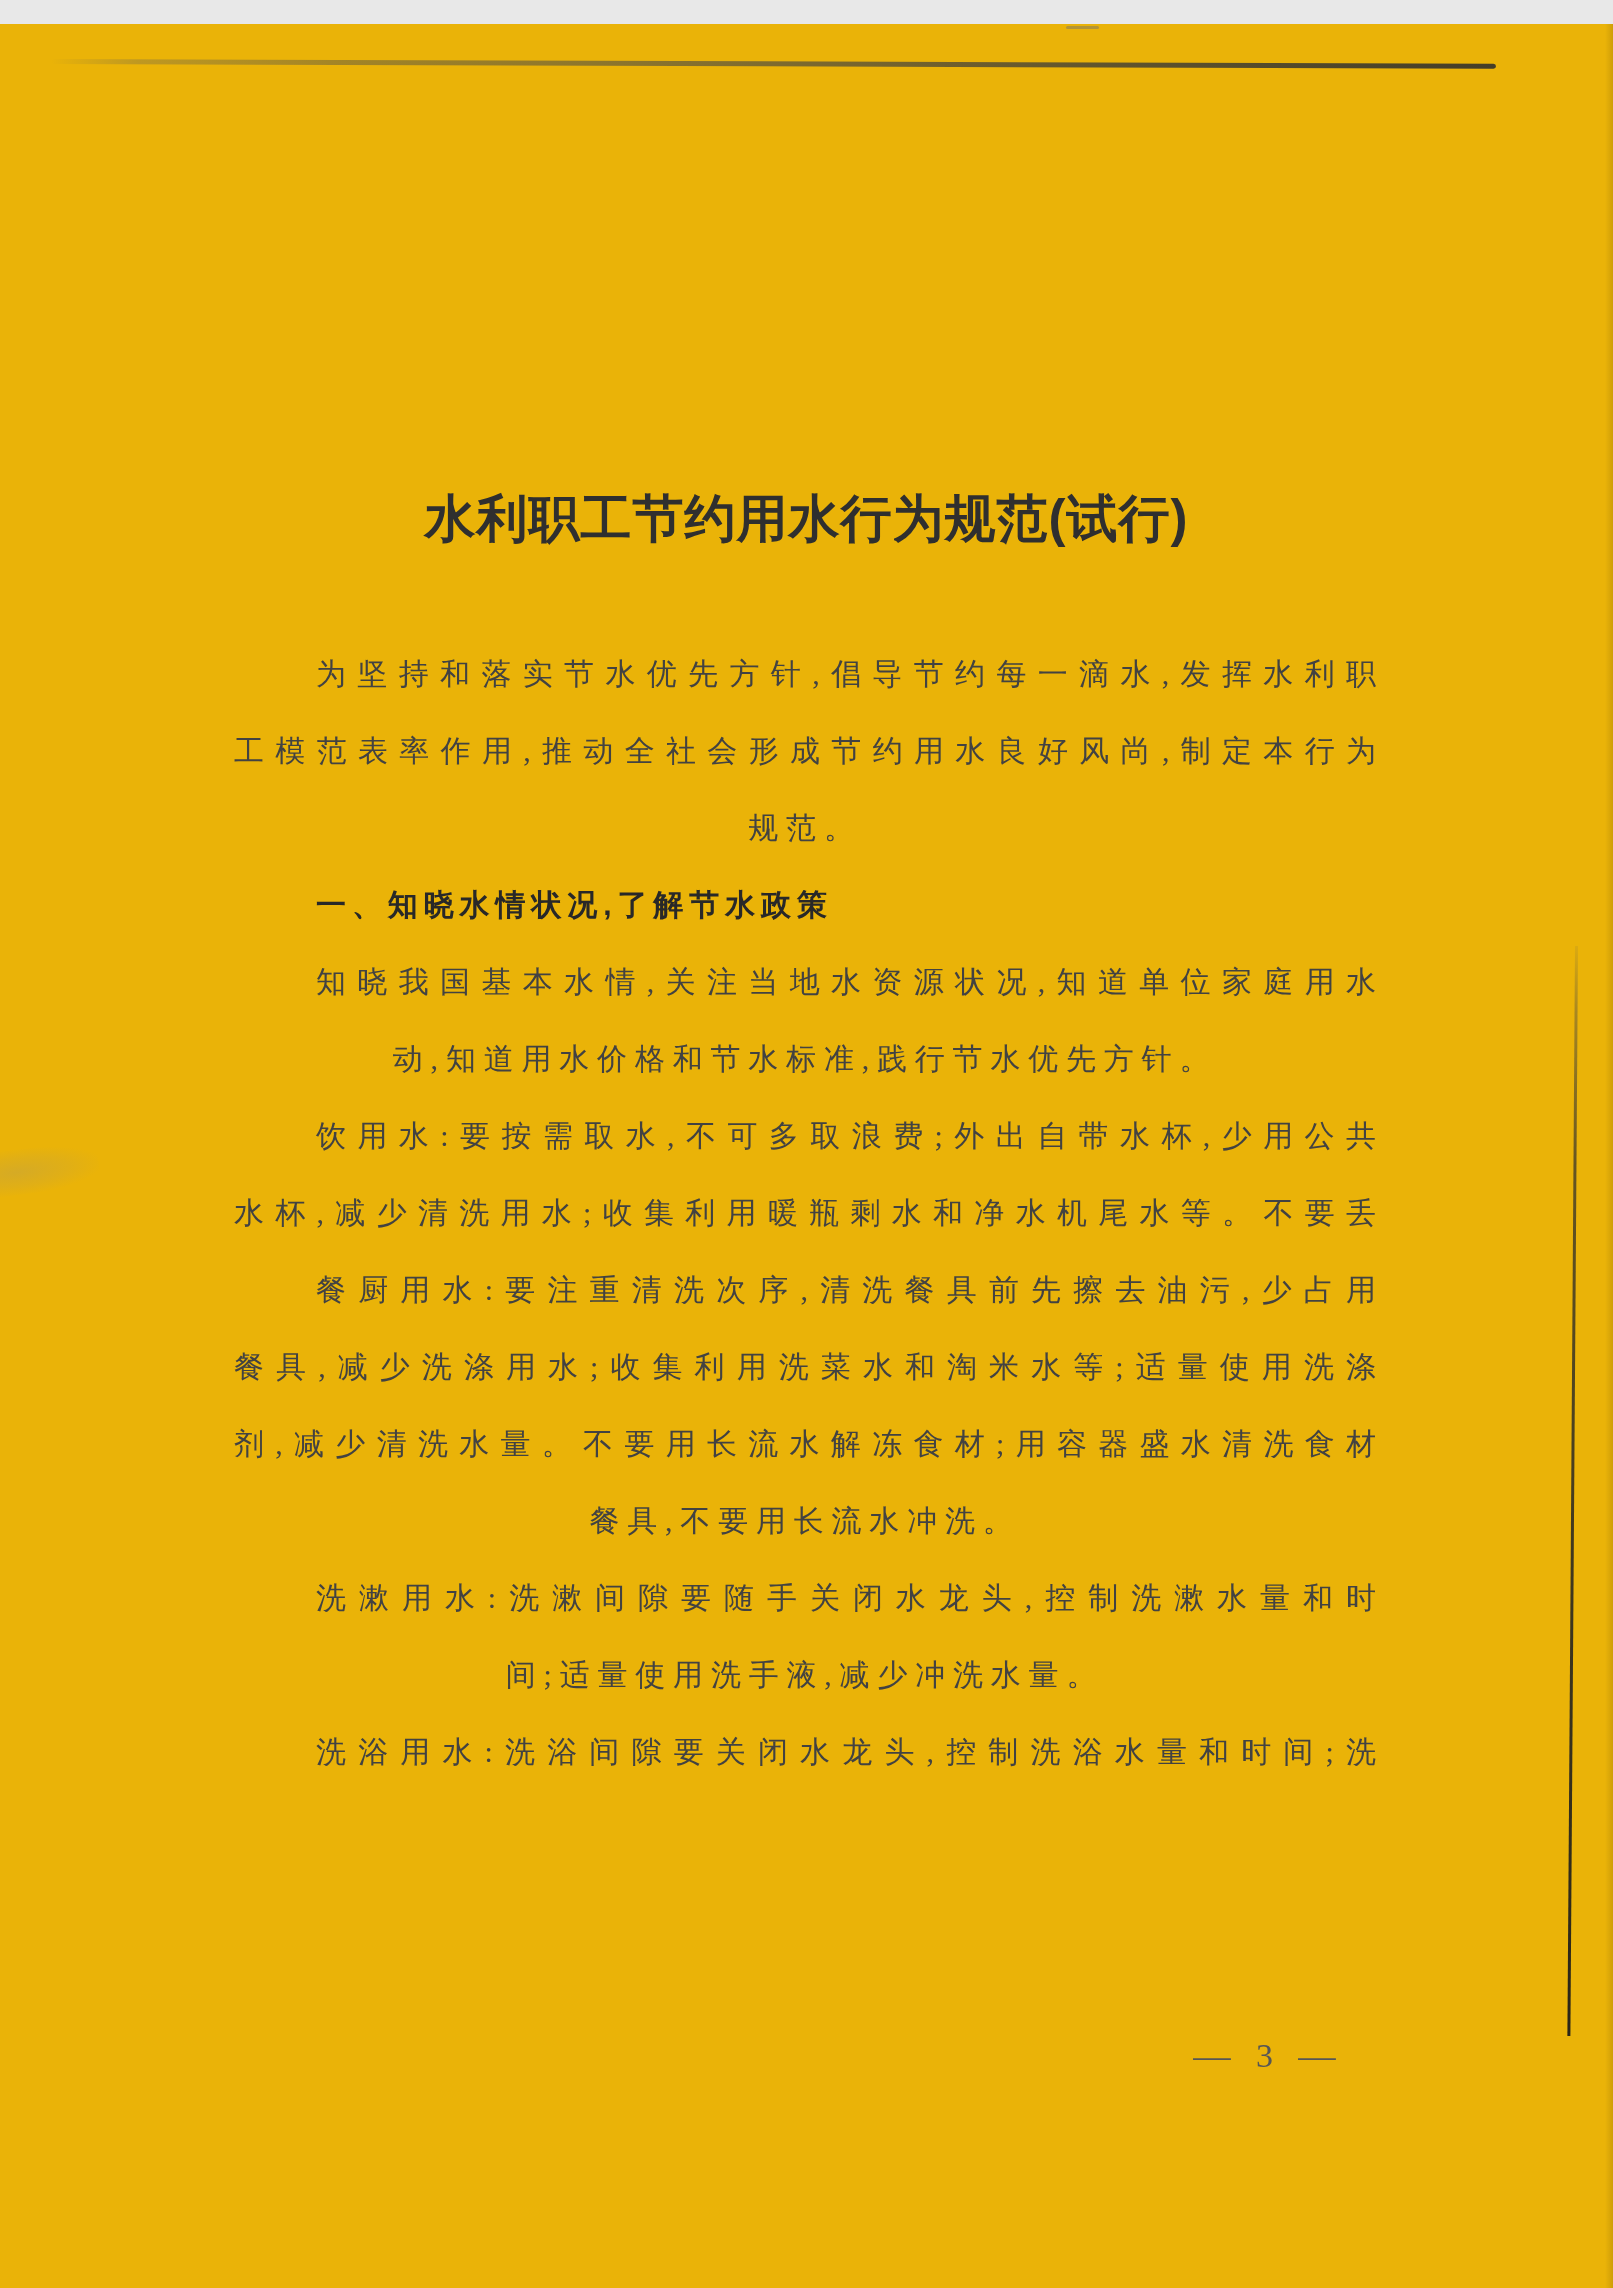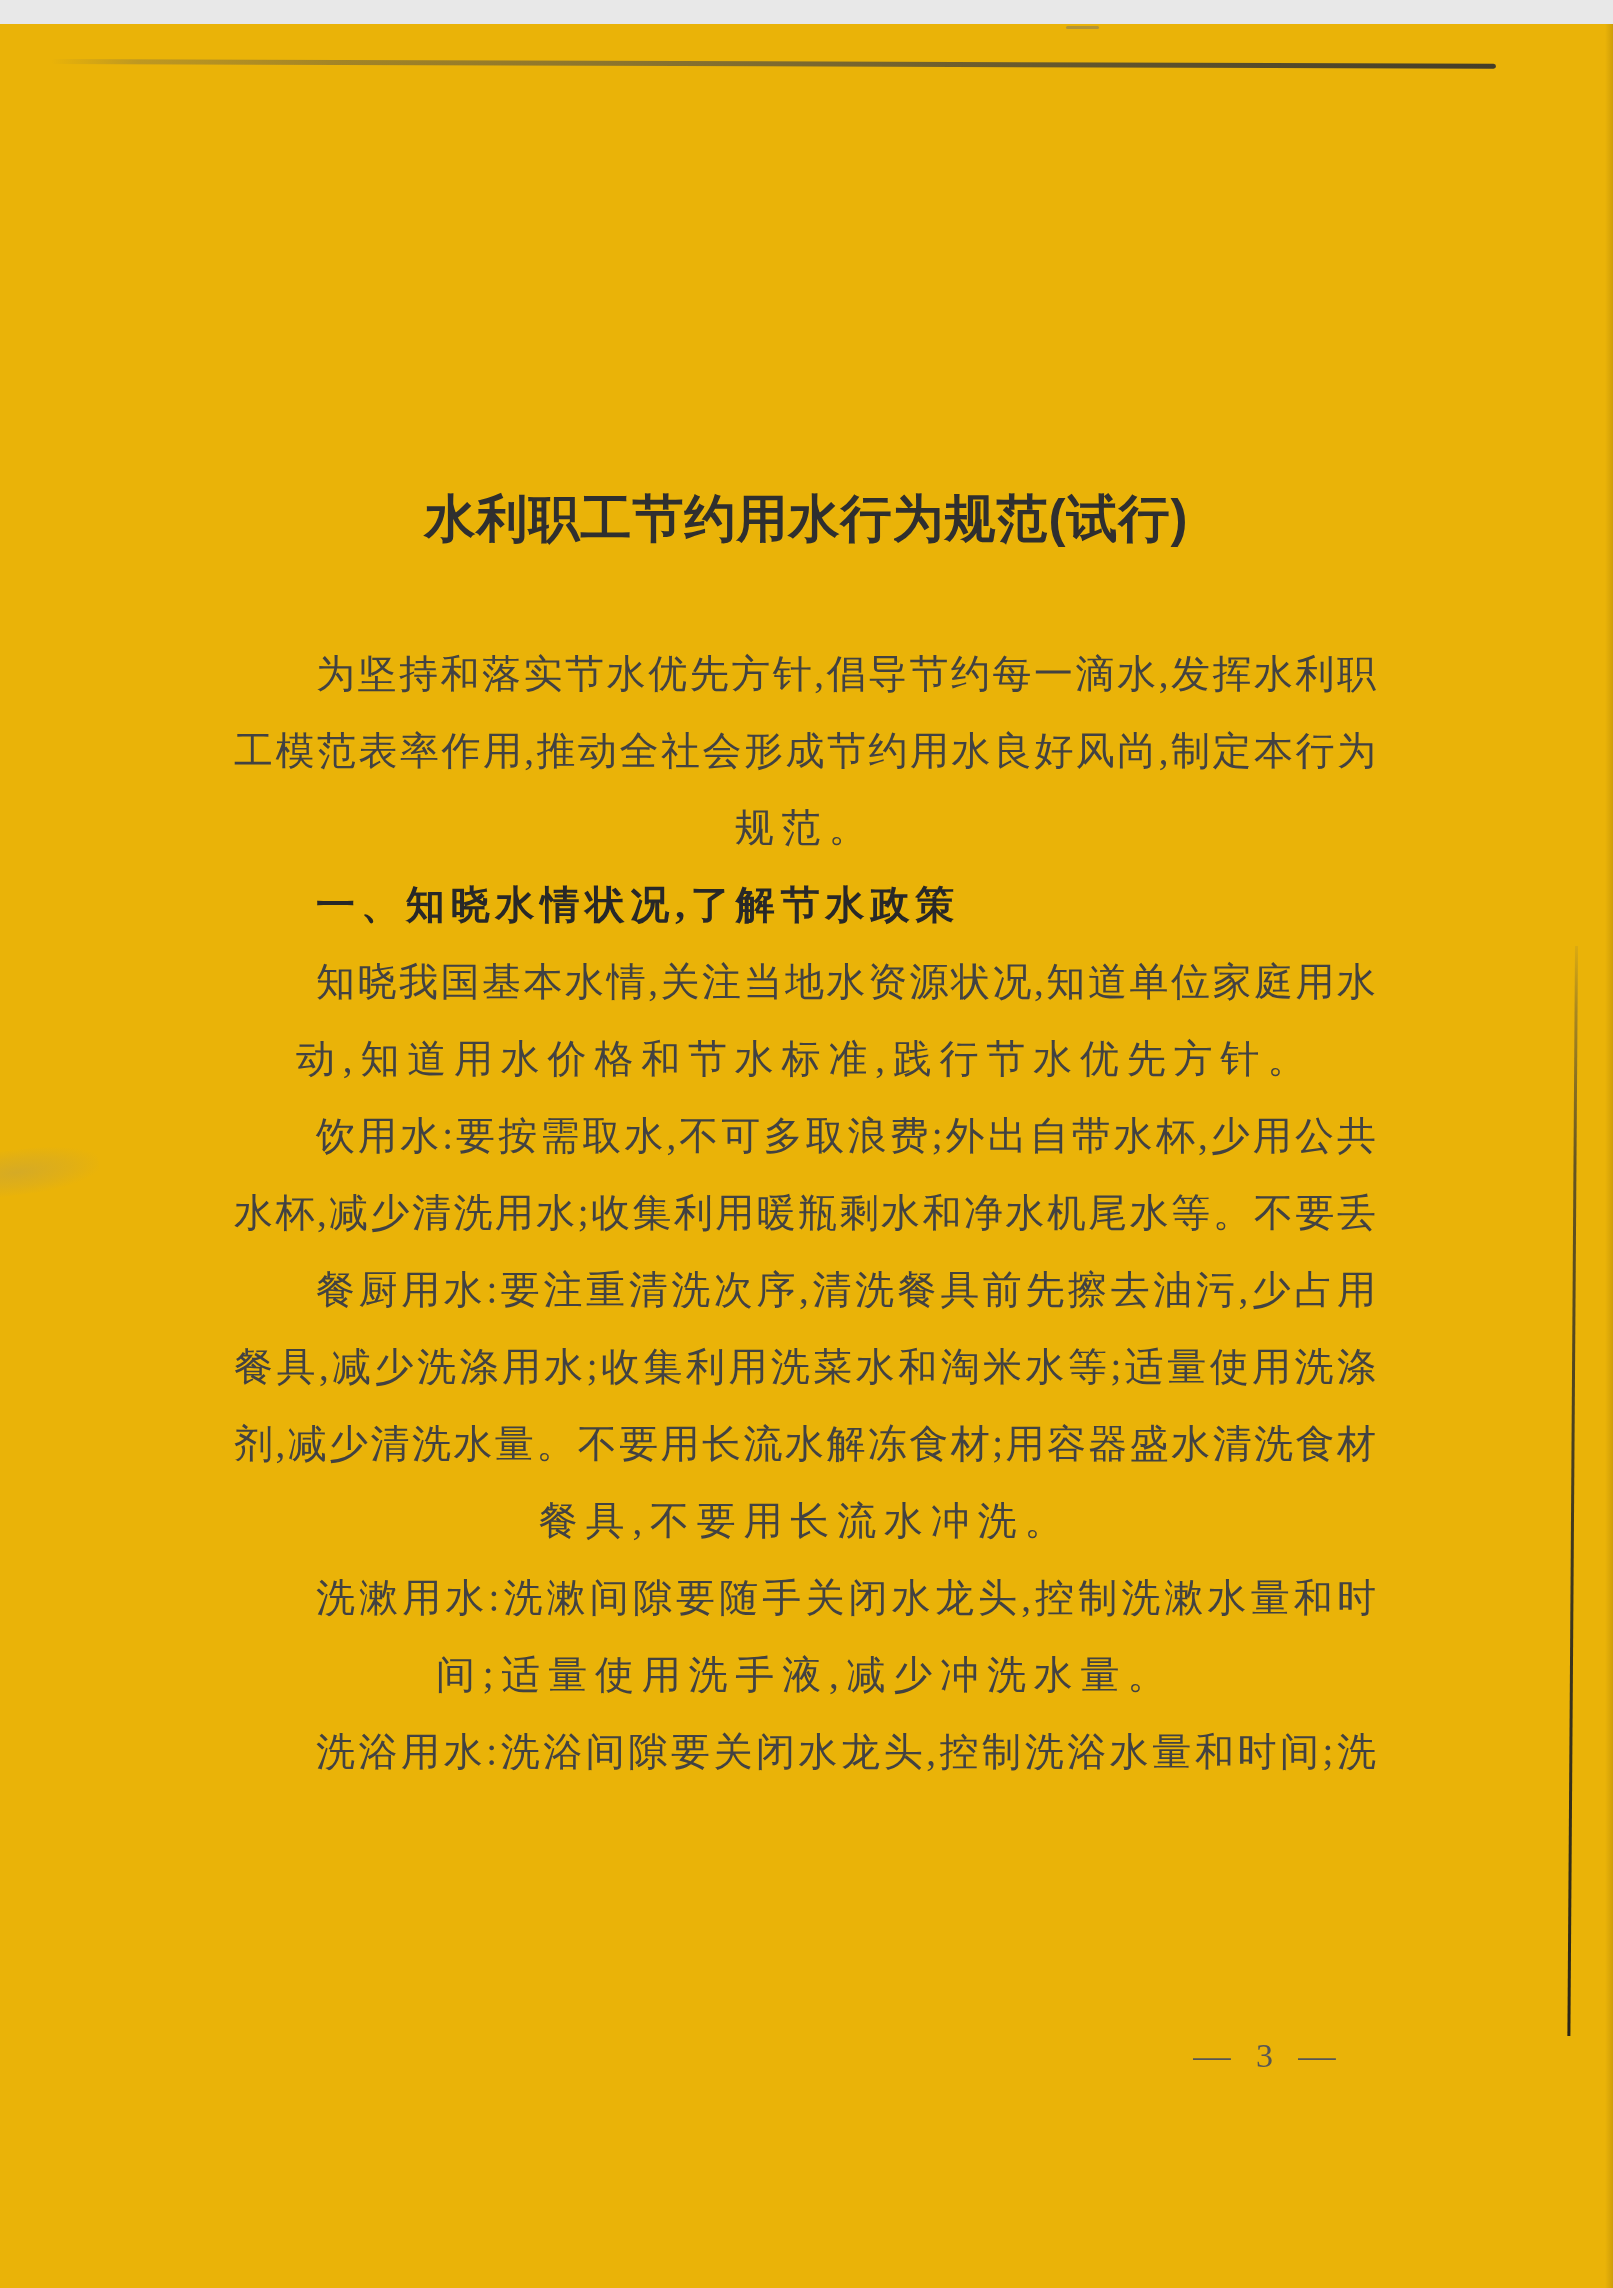--- a/index.html
+++ b/index.html
@@ -78,33 +78,33 @@
     color: #2f2f2f;
   }
   .text-block {
     position: absolute;
     left: 234px; top: 611px;
     width: 1142px;
   }
   .line {
     height: 77px;
     line-height: 77px;
-    font-size: 39px;
+    font-size: 30px;
     color: #424242;
     white-space: nowrap;
   }
   .jl {
     text-align: justify;
     text-align-last: justify;
     text-justify: inter-character;
   }
   .ind { text-indent: 82px; }
   .le { letter-spacing: 7.8px; text-align: center; }
   .hd {
-    font-family: Liberation Serif, serif;
+    font-family: Liberation Sans, sans-serif;
     font-weight: 700;
     color: #282828;
     letter-spacing: 5.9px;
     text-indent: 82px;
   }
 
   
   .page-number {
     position: absolute;
     left: 1128px; top: 2007px;

